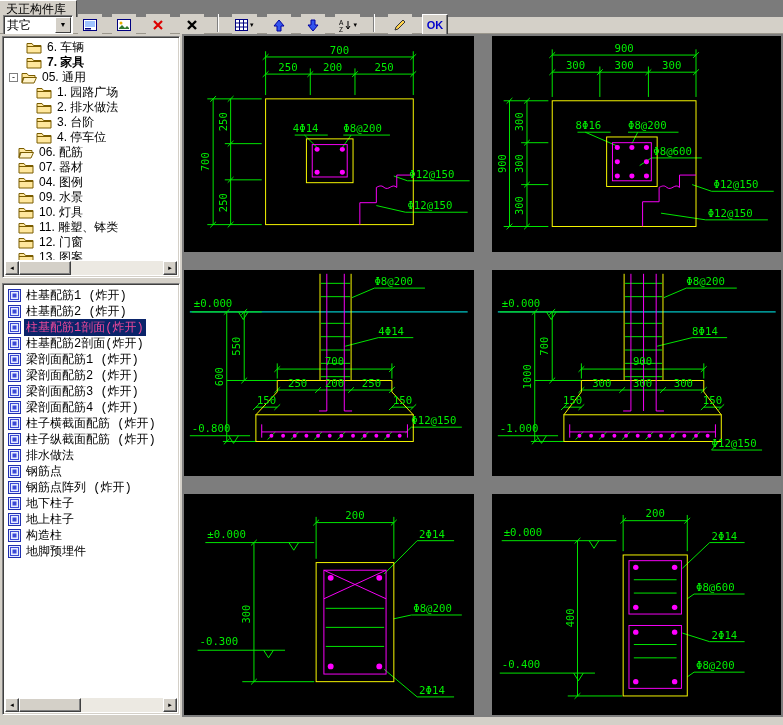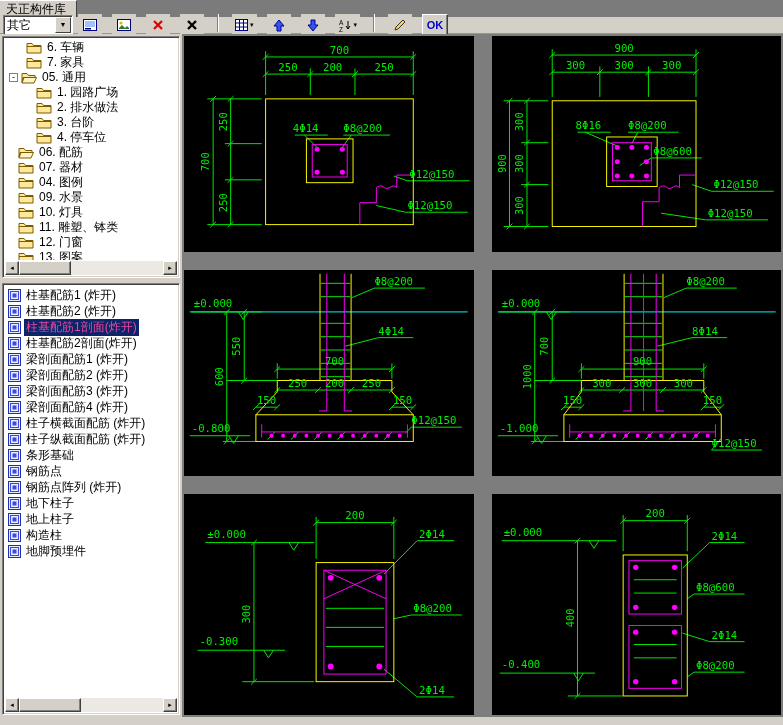--- a/index.html
+++ b/index.html
@@ -48,21 +48,21 @@
   .left { width: 182px; flex: none; display: flex; flex-direction: column; padding: 2px; background: #d4d0c8; }
   .panel {
     position: relative; background: #fff;
     border: 1px solid; border-color: #808080 #fff #fff #808080;
     box-shadow: inset 1px 1px 0 #404040, inset -1px -1px 0 #d4d0c8;
   }
   .tree-panel { height: 242px; flex: none; }
   .vsplit { height: 5px; flex: none; }
   .list-panel { flex: 1; }
   .tree-body { position: absolute; left: 3px; top: 3px; right: 3px; bottom: 17px; overflow: hidden; }
-  .list-body { position: absolute; left: 2px; top: 3px; right: 2px; bottom: 17px; overflow: hidden; }
+  .list-body { position: absolute; left: 2px; top: 3px; right: 2px; bottom: 17px; overflow: hidden; font-family: Liberation Mono, monospace; }
   .tree-item { height: 15px; display: flex; align-items: center; white-space: nowrap; }
   .expander {
     width: 9px; height: 9px; flex: none; background: #fff; border: 1px solid #808080;
     font-size: 9px; line-height: 7px; text-align: center; margin-right: 3px;
   }
   .ticon2 { margin-right: 3px; flex: none; display: flex; }
   .tlabel { padding: 0 2px; }
   .list-item { height: 16px; display: flex; align-items: center; white-space: nowrap; padding-left: 3px; }
   .licon { margin-right: 3px; flex: none; display: flex; }
   .llabel { padding: 0 2px; }
@@ -199,21 +199,21 @@
       <div class="tree-body" id="tree-body">
           <div class="tree-item" style="padding-left: 20px;">
             <span class="ticon2">
               <svg width="16" height="13" viewBox="0 0 16 13">
                 <path d="M1 2.5 h5 l1.5 2 h7.5 v7.5 h-14 z" fill="#ffe79c" stroke="#7a5c00"></path>
                 <path d="M1 5.5 h14" stroke="#7a5c00" fill="none"></path>
               </svg>
             </span>
             <span class="tlabel">6. 车辆</span>
           </div>
-          <div class="tree-item" style="padding-left: 20px;">
+          <div class="tree-item" style="padding-left: 20px; font-weight: bold;">
             <span class="ticon2">
               <svg width="16" height="13" viewBox="0 0 16 13">
                 <path d="M1 2.5 h5 l1.5 2 h7.5 v7.5 h-14 z" fill="#ffe79c" stroke="#7a5c00"></path>
                 <path d="M1 5.5 h14" stroke="#7a5c00" fill="none"></path>
               </svg>
             </span>
             <span class="tlabel">7. 家具</span>
           </div>
           <div class="tree-item" style="padding-left: 3px;">
             <span class="expander">-</span>
@@ -448,21 +448,21 @@
             <span class="llabel">柱子纵截面配筋 (炸开)</span>
           </div>
           <div class="list-item">
             <span class="licon">
               <svg width="13" height="13" viewBox="0 0 13 13">
                 <rect x="0.5" y="0.5" width="12" height="12" fill="#e6ecff" stroke="#1f2fae"></rect>
                 <rect x="2.5" y="2.5" width="8" height="8" fill="none" stroke="#3b49d6"></rect>
                 <rect x="4.5" y="4.5" width="4" height="4" fill="#3b49d6"></rect>
               </svg>
             </span>
-            <span class="llabel">条形基础</span>
+            <span class="llabel">排水做法</span>
           </div>
           <div class="list-item">
             <span class="licon">
               <svg width="13" height="13" viewBox="0 0 13 13">
                 <rect x="0.5" y="0.5" width="12" height="12" fill="#e6ecff" stroke="#1f2fae"></rect>
                 <rect x="2.5" y="2.5" width="8" height="8" fill="none" stroke="#3b49d6"></rect>
                 <rect x="4.5" y="4.5" width="4" height="4" fill="#3b49d6"></rect>
               </svg>
             </span>
             <span class="llabel">钢筋点</span>

